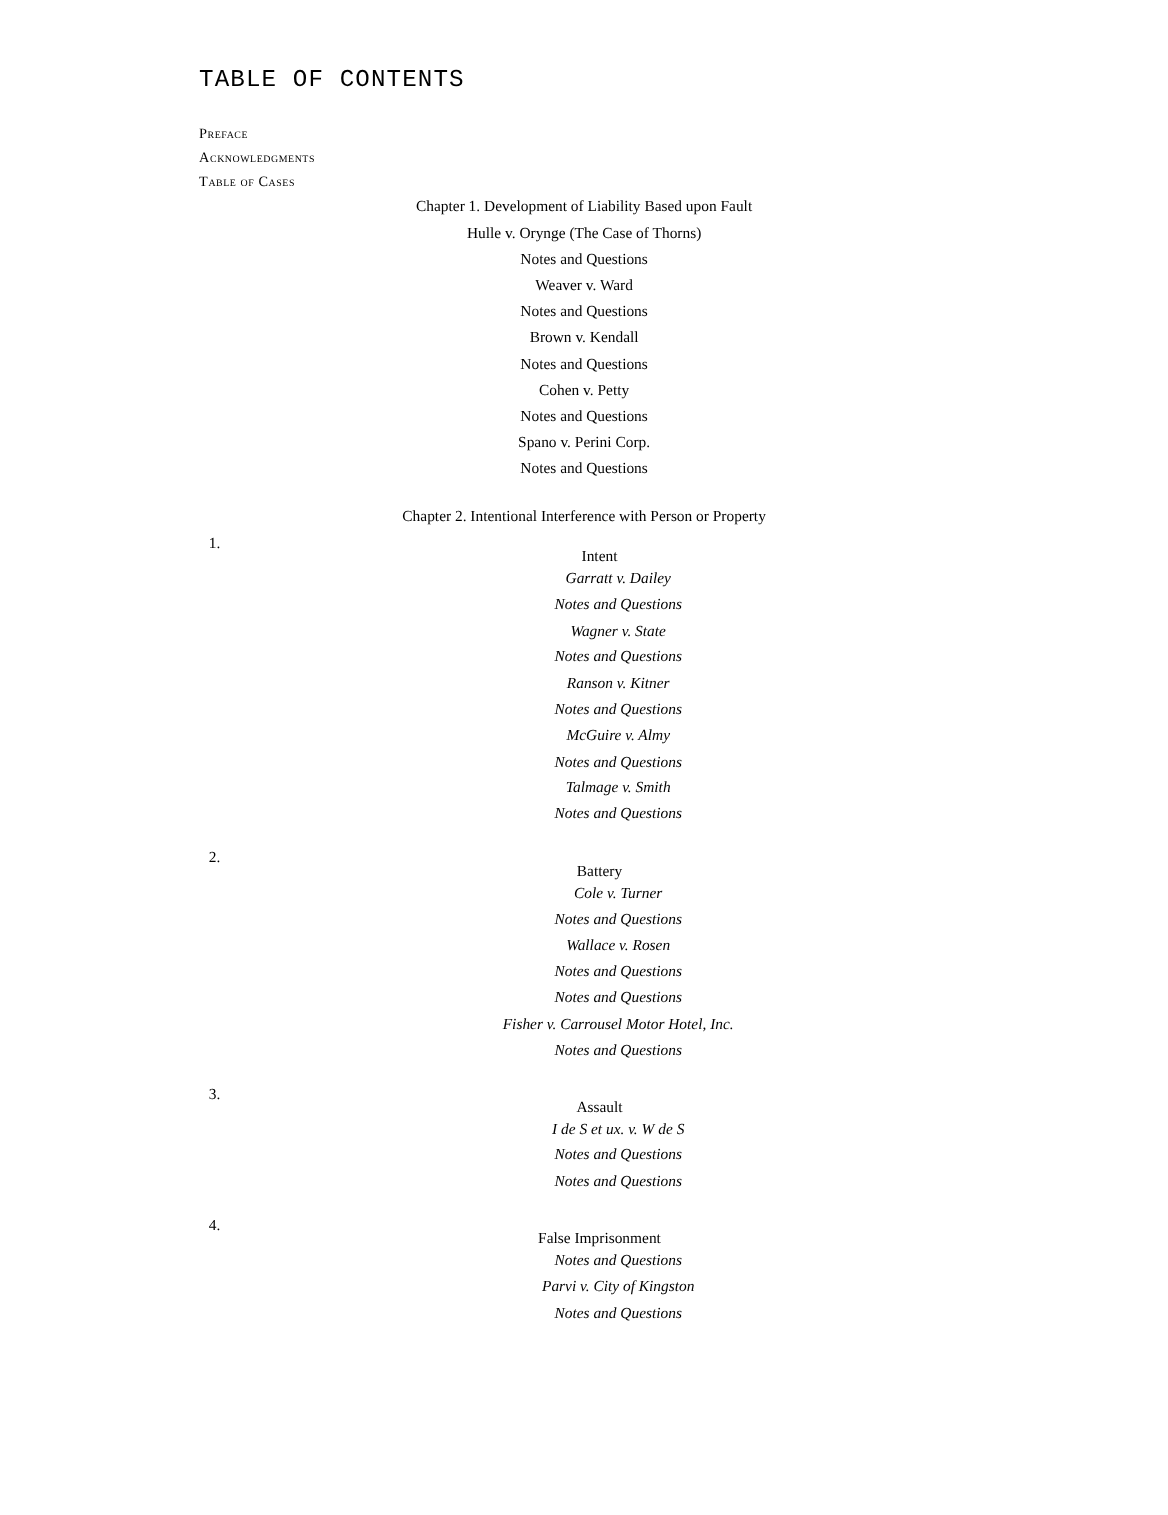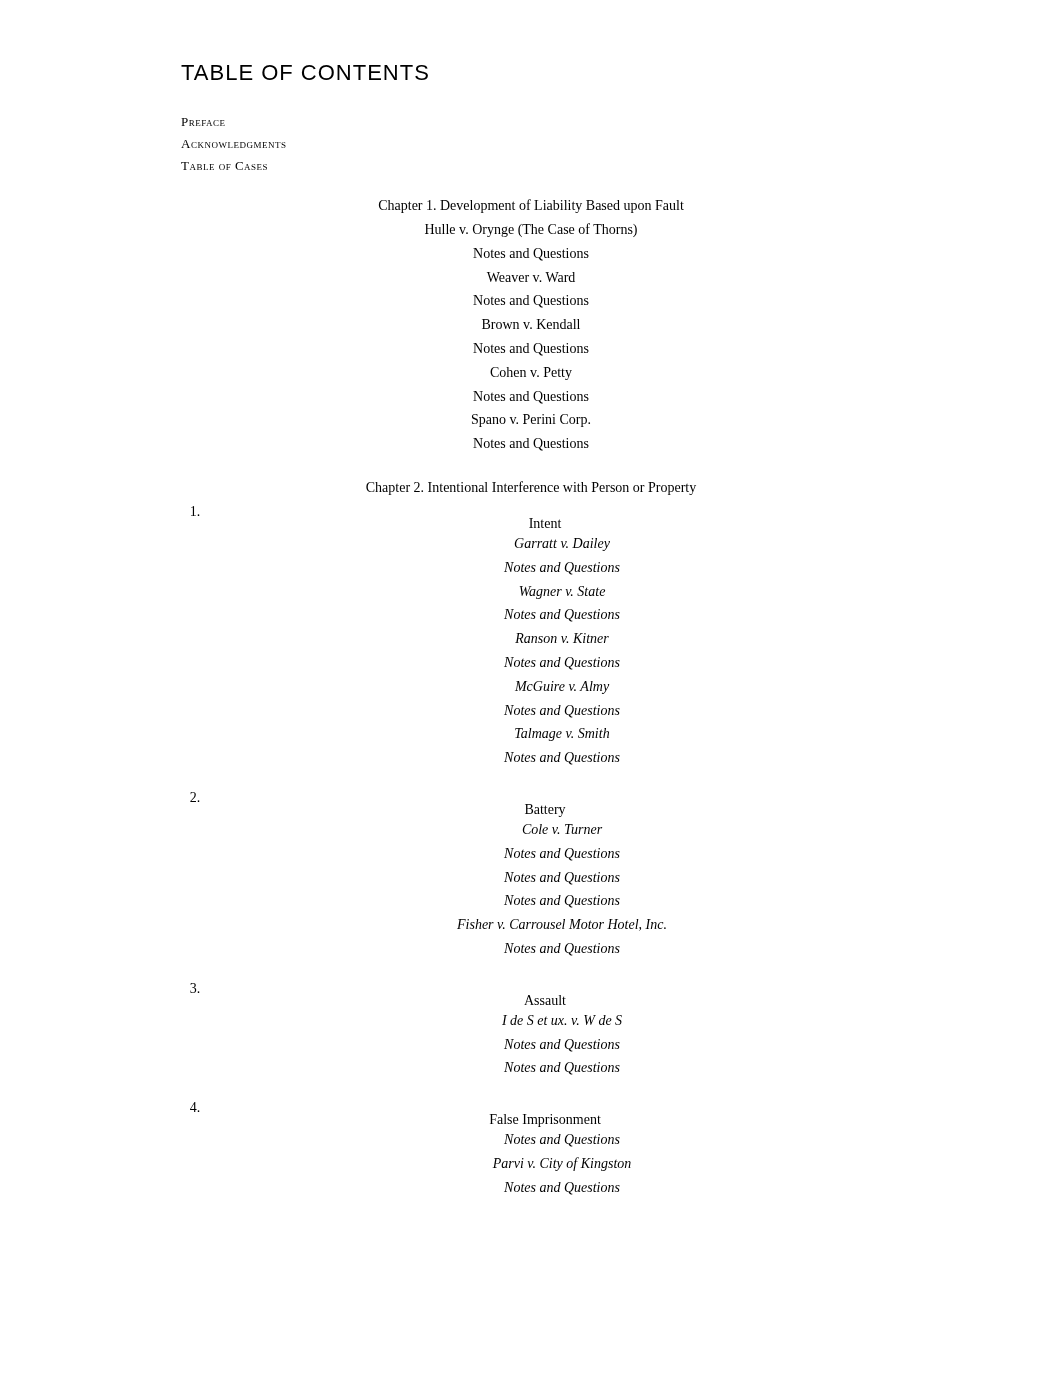--- a/index.html
+++ b/index.html
@@ -22,25 +22,25 @@
       max-width: 700px;
       margin: 0 auto;
     }
 
     .title {
       font-size: 22px;
       font-weight: normal;
       letter-spacing: 1px;
       text-transform: uppercase;
       margin-bottom: 28px;
-      font-family: Liberation Sans, sans-serif;
+      font-family: Liberation Mono, monospace;
     }
 
     .front-matter {
-      margin-bottom: 24px;
+      margin-bottom: 8px;
     }
 
     .front-matter-item {
       font-size: 13px;
       letter-spacing: 0.5px;
       margin-bottom: 6px;
       font-variant: small-caps;
     }
 
     .chapter-section {
@@ -140,20 +140,21 @@
 
     <div class="numbered-section">
       <div class="numbered-item">
         <span class="item-number">2.</span>
         <div class="item-content">
           <div>Battery</div>
         </div>
       </div>
       <div class="sub-entry">Cole v. Turner</div>
       <div class="sub-entry">Notes and Questions</div>
+      <div class="sub-entry">Wallace v. Rosen</div>
       <div class="sub-entry">Notes and Questions</div>
       <div class="sub-entry">Notes and Questions</div>
       <div class="sub-entry">Fisher v. Carrousel Motor Hotel, Inc.</div>
       <div class="sub-entry">Notes and Questions</div>
     </div>
 
     <div class="numbered-section">
       <div class="numbered-item">
         <span class="item-number">3.</span>
         <div class="item-content">

